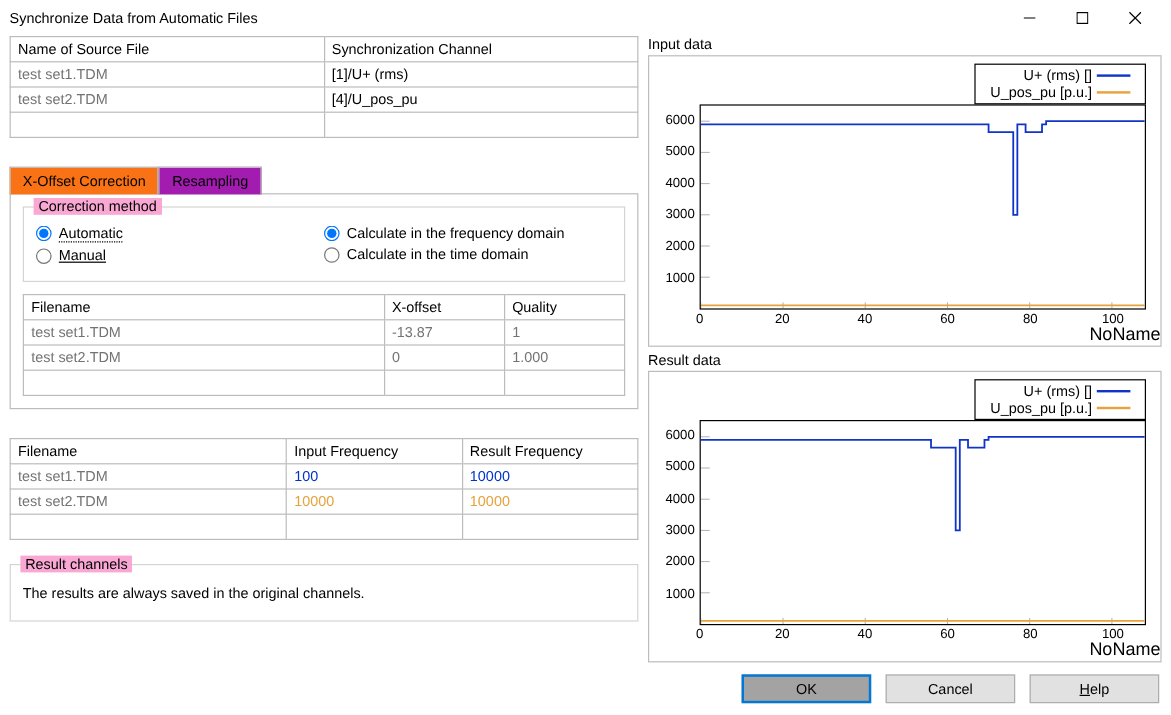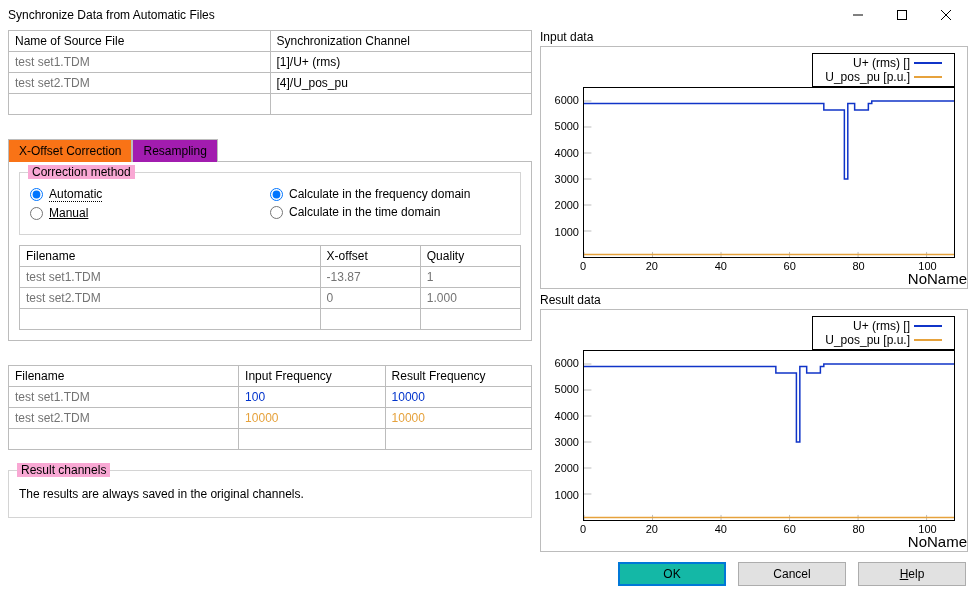--- a/index.html
+++ b/index.html
@@ -56,21 +56,21 @@
 .yticks { position: absolute; left: 8px; top: 40px; bottom: 30px; width: 32px; }
 .ytick { position: absolute; right: 2px; font-size: 11px; transform: translateY(-50%); }
 .xticks { position: absolute; left: 42px; right: 12px; bottom: 14px; height: 14px; }
 .xtick { position: absolute; font-size: 11px; transform: translateX(-50%); }
 .xlabel-name { position: absolute; right: 0; bottom: 1px; font-size: 15px; }
 svg.plotsvg { width: 100%; height: 100%; display: block; }
 
 
 .buttons { position: absolute; right: 10px; bottom: 10px; display: flex; gap: 12px; }
 .btn { width: 108px; height: 24px; border: 1px solid #adadad; background: #e1e1e1; display: flex; align-items: center; justify-content: center; }
-.btn.primary { border: 2px solid #0078d7; background: #14b8a6; text-align: right; }
+.btn.primary { border: 2px solid #0078d7; background: #a3a3a3; text-align: right; }
 .btn .ul { text-decoration: underline; }
 </style>
 </head>
 <body>
 
 <div class="titlebar">
   <span class="title">Synchronize Data from Automatic Files</span>
   <div class="winbtn">
       <svg viewBox="0 0 10 10">
         <line x1="0" y1="5" x2="10" y2="5" stroke="#000"></line>

